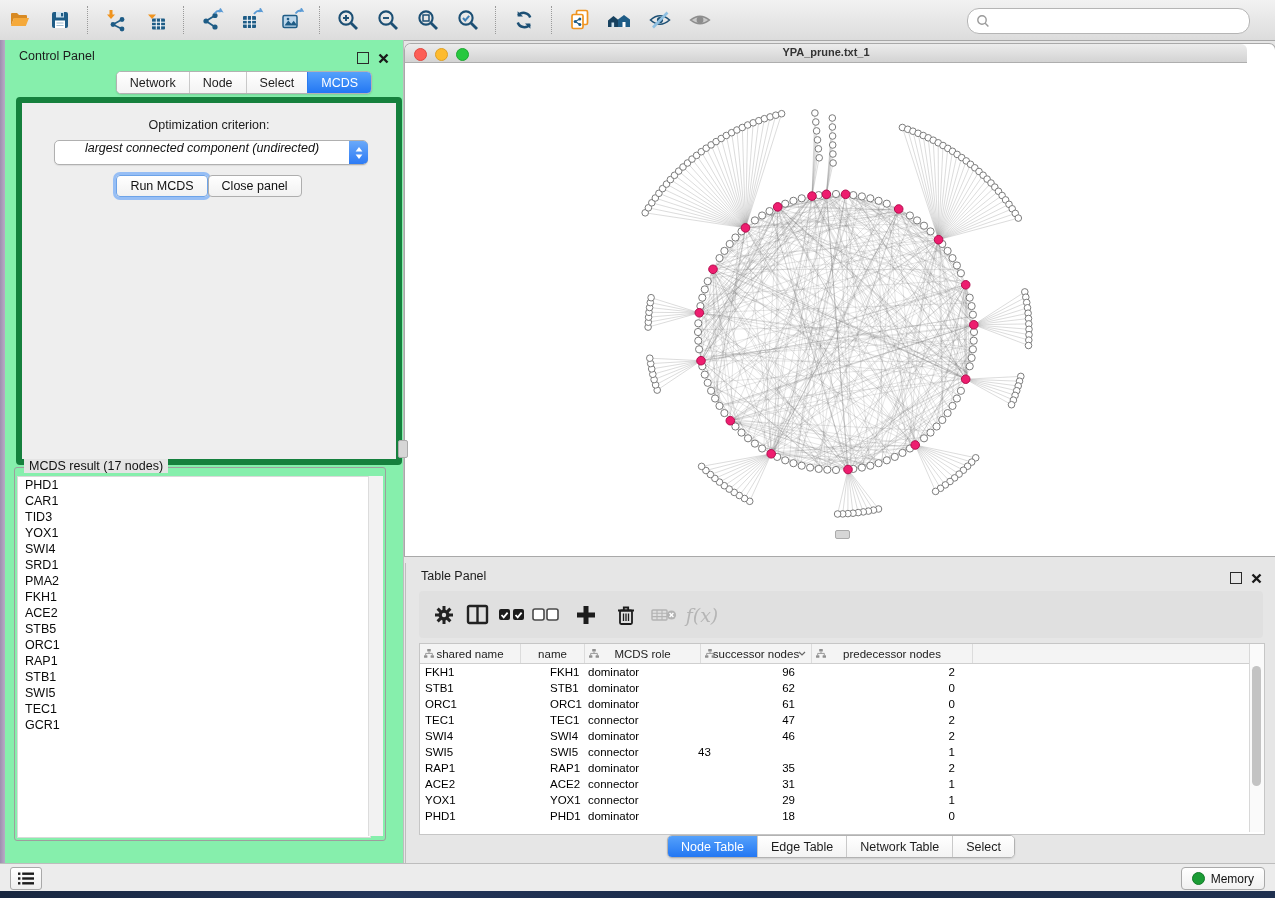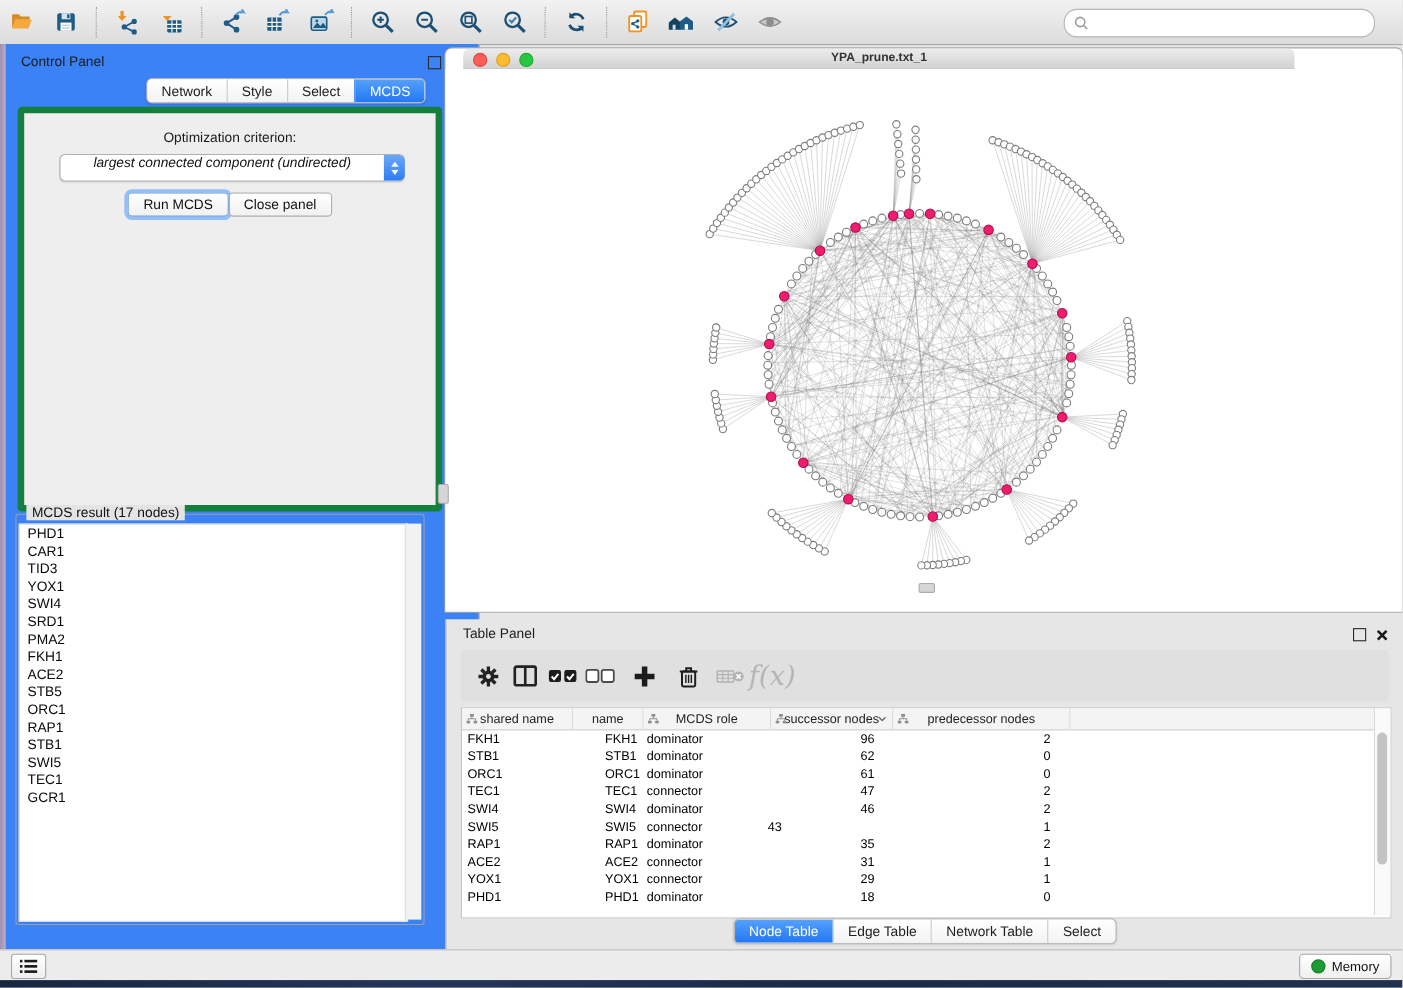--- a/index.html
+++ b/index.html
@@ -16,21 +16,21 @@
   #search-wrap{position:absolute;right:25px;top:8px;width:265px;height:24px;background:#fff;
                border:1px solid #b5b5b5;border-radius:12px;display:flex;align-items:center;padding:0 8px;}
   #search-wrap input{border:none;outline:none;flex:1;font-size:12px;background:transparent;margin-left:6px;}
 
   
   #wall-left{left:0;top:40px;width:5px;height:823px;background:linear-gradient(90deg,#9d8fae,#b8abc6);}
   #wall-bottom{left:0;top:890px;width:1275px;height:8px;
                background:linear-gradient(90deg,#18263f,#23355a 30%,#1a2a47 60%,#203150);}
 
   
-  #control-panel{left:5px;top:40px;width:398px;height:823px;background:#3b82f6;border-right:1px solid #bdbdbd;padding-left:32px;}
+  #control-panel{left:5px;top:40px;width:398px;height:823px;background:#86efac;border-right:1px solid #bdbdbd;}
   .panel-title{font-size:12.5px;color:#1c1c1c;}
   .win-btns{position:absolute;top:10px;display:flex;gap:9px;align-items:center;}
   .float-glyph{width:10px;height:10px;border:1.6px solid #2a2a2a;display:inline-block;}
   .seg{display:inline-flex;background:#fff;border:1px solid #b2b2b2;border-radius:5px;overflow:hidden;height:21px;
        box-shadow:0 1px 2px rgba(0,0,0,.12);}
   .seg-s{padding:0 13px;font-size:12.5px;color:#1d1d1d;display:flex;align-items:center;
          border-left:1px solid #c9c9c9;background:linear-gradient(#ffffff,#f3f3f3);white-space:nowrap;}
   .seg-s:first-child{border-left:none;}
   .seg-s.active{background:linear-gradient(#55a1fb,#2377f3);color:#fff;border-left-color:#2a7cf0;}
   #cp-content{left:11px;top:57px;width:374px;height:356px;background:#eeeeee;border:6px solid #15803d;border-radius:4px;}
@@ -47,32 +47,32 @@
   #cp-buttons{left:0;top:72px;width:100%;display:flex;justify-content:center;}
   #mcds-group{left:9px;top:427px;width:370px;height:372px;border:1px solid #9e9e9e;border-radius:3px;}
   #mcds-legend{left:9px;top:-9px;background:#e4e4e4;padding:0 5px;font-size:12.5px;color:#111;white-space:nowrap;}
   #mcds-list{left:2px;top:8px;width:352px;height:360px;background:#fff;border:1px solid #d9d9d9;overflow:hidden;}
   .mcds-item{font-size:12.5px;line-height:16px;padding-left:7px;color:#0a0a0a;}
   #mcds-scroll{right:2px;top:8px;width:14px;height:360px;background:#f2f2f2;border-left:1px solid #dcdcdc;}
 
   
   #net-window{left:405px;top:44px;width:870px;height:512px;border-radius:6px 6px 0 0;
               box-shadow:0 0 0 1px #a9a9a9;background:#fff;}
-  #net-titlebar{left:16px;top:0;width:756px;height:18px;border-radius:6px 6px 0 0;
+  #net-titlebar{left:0;top:0;width:842px;height:18px;border-radius:6px 6px 0 0;
                 background:linear-gradient(#ececec,#d3d3d3);border-bottom:1px solid #aeaeae;}
   .light{width:11px;height:11px;border-radius:50%;display:inline-block;}
   #net-title{width:100%;text-align:center;top:2px;font-size:11px;font-weight:bold;color:#333;}
   #net-canvas{left:0;top:19px;width:870px;height:493px;background:#fff;overflow:hidden;}
   .grip{background:#d6d6d6;border:1px solid #ababab;border-radius:2px;}
 
   
   #table-panel{left:405px;top:563px;width:870px;height:300px;background:#e6e6e6;border-left:1px solid #bdbdbd;}
   #tp-toolbar{left:13px;top:28px;width:844px;height:47px;background:#e0e0e0;border-radius:4px;display:flex;align-items:center;}
   .tp-icon{width:34px;height:34px;display:flex;align-items:center;justify-content:center;}
-  #fx-label{font-family:"DejaVu Serif","Liberation Serif",serif;font-style:italic;font-size:25px;color:#b5b5b5;}
+  #fx-label{font-family:"DejaVu Serif","Liberation Serif",serif;font-style:italic;font-size:19px;color:#b5b5b5;}
   #tp-table{left:13px;top:80px;width:844px;height:190px;background:#fff;border:1px solid #c6c6c6;}
   #thead{left:0;top:0;width:829px;height:19px;background:#f4f4f4;border-bottom:1px solid #cfcfcf;display:flex;}
   .th{position:relative;height:19px;border-right:1px solid #dcdcdc;display:flex;align-items:center;justify-content:center;
       font-size:11.5px;color:#222;}
   .th .hicon{position:absolute;left:4px;top:5px;}
   .th .sortch{position:absolute;right:5px;top:7px;}
   #tbody{left:0;top:20px;width:829px;}
   .tr{display:flex;height:16px;}
   .td{font-size:11.5px;line-height:16px;color:#000;white-space:nowrap;overflow:hidden;}
   #tscroll{right:0;top:0;width:14px;height:188px;background:#fafafa;border-left:1px solid #d8d8d8;}
@@ -235,21 +235,21 @@
   <div class="win-btns" style="right:14px;">
     <span><span class="float-glyph"></span></span>
     <span>
       <svg width="11" height="11" viewBox="0 0 11 11">
         <path d="M1.5 1.5l8 8M9.5 1.5l-8 8" stroke="#1a1a1a" stroke-width="2.4"></path>
         </svg></span>
   </div>
   <div class="abs" style="left:0;top:31px;width:100%;display:flex;justify-content:center;margin-left:40px;">
     <div class="seg">
         <div class="seg-s">Network</div>
-        <div class="seg-s">Style</div>
+        <div class="seg-s">Node</div>
         <div class="seg-s">Select</div>
         <div class="seg-s active">MCDS</div>
       </div>
   </div>
 
   <div id="cp-content" class="abs">
     <div class="abs" id="opt-label">Optimization criterion:</div>
     <div id="opt-select" class="abs">
       <span class="val">largest connected component (undirected)</span>
       <span id="opt-stepper">

